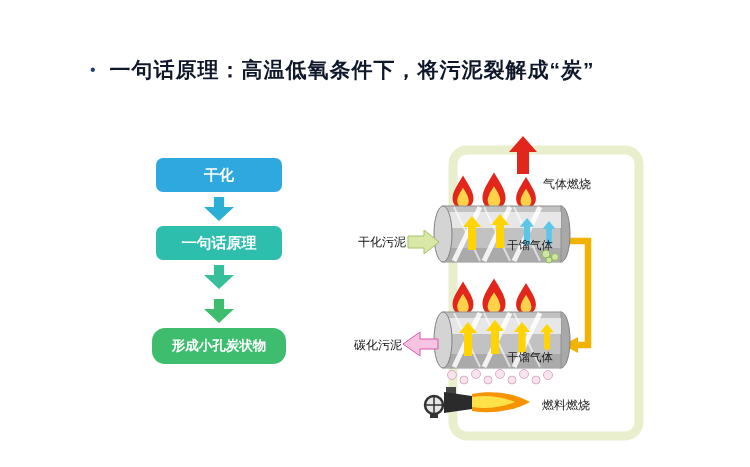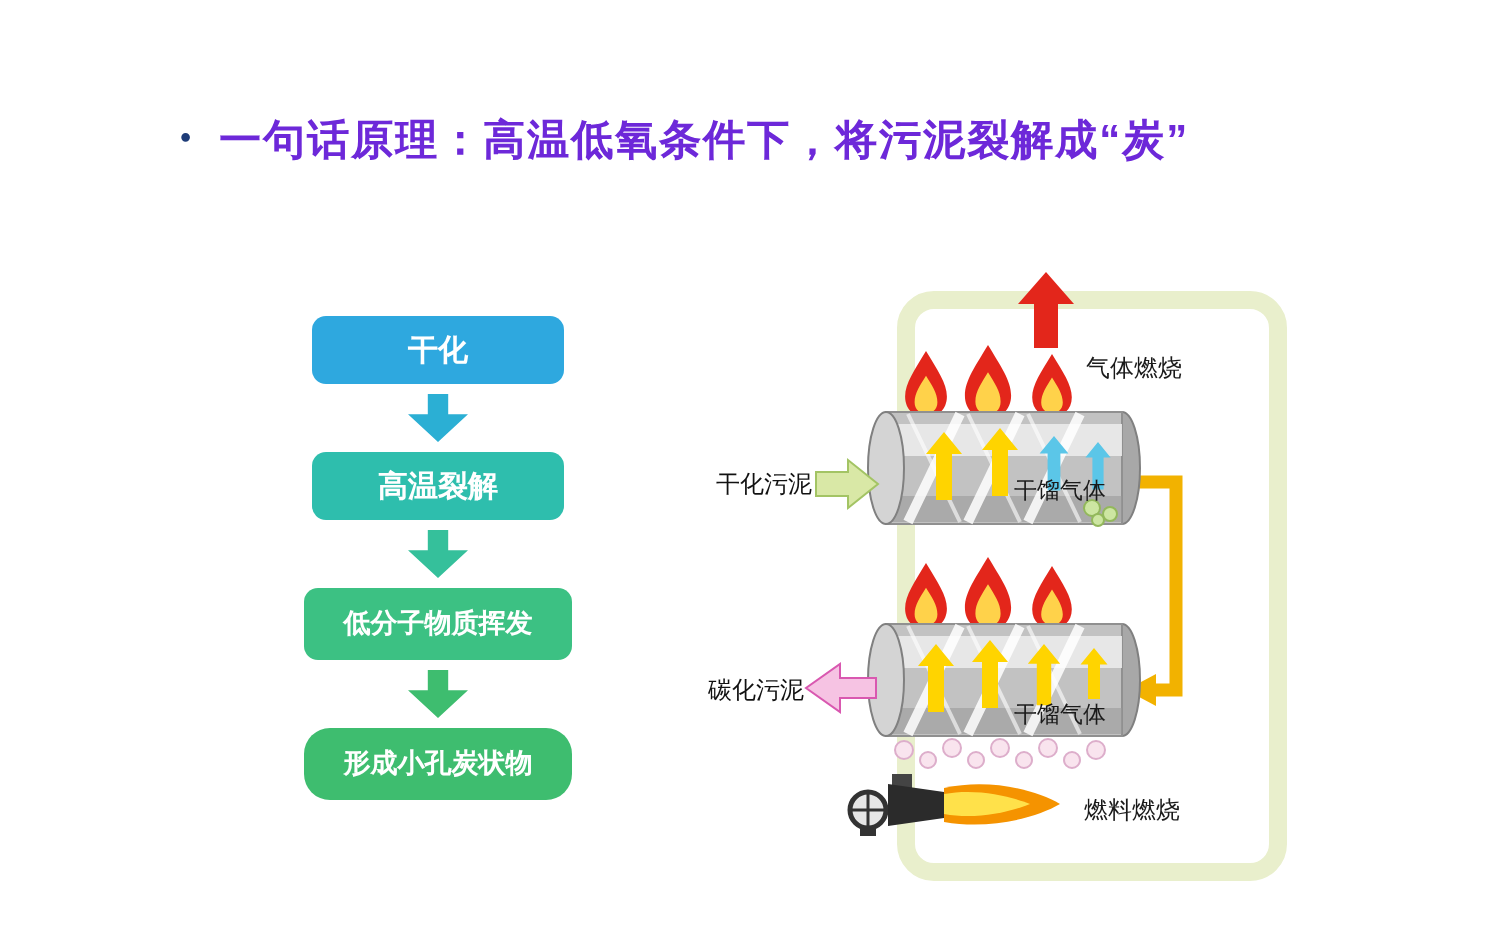--- a/index.html
+++ b/index.html
@@ -28,29 +28,28 @@
   .diagram-svg { position:absolute; left:350px; top:128px; }
   .diagram-svg text { font-family:"Liberation Sans","DejaVu Sans",sans-serif; }
 </style>
 </head>
 <body>
 
 <div class="slide">
 
   <div class="title-row">
     <span class="bullet" style="color: rgb(30, 60, 120);">•</span>
-    <span class="title" style="color: #6d28d9;">一句话原理：高温低氧条件下，将污泥裂解成“炭”</span>
+    <span class="title" style="color: #0f172a;">一句话原理：高温低氧条件下，将污泥裂解成“炭”</span>
   </div>
 
   <div class="flow">
     <div class="flow-box" style="background: rgb(46, 168, 223);">干化</div>
     <div class="flow-arrow" style="background: rgb(43, 175, 212);"></div>
-    <div class="flow-box" style="background: rgb(46, 190, 173);">高温裂解</div>
+    <div class="flow-box" style="background: rgb(46, 190, 173);">一句话原理</div>
     <div class="flow-arrow" style="background: rgb(53, 192, 155);"></div>
-    <div class="flow-box small" style="background: rgb(60, 193, 131);">低分子物质挥发</div>
     <div class="flow-arrow" style="background: rgb(62, 189, 111);"></div>
     <div class="flow-box small" style="background: rgb(62, 189, 111); border-radius: 13px;">形成小孔炭状物</div>
   </div>
 
   <svg class="diagram-svg" width="300" height="330" viewBox="0 0 300 330" xmlns="http://www.w3.org/2000/svg">
     <defs>
       <g id="flame">
         <path d="M0,-30 C6,-20 11,-13 11,-6 C11,1 6,5 0,5 C-6,5 -11,1 -11,-6 C-11,-13 -6,-20 0,-30 Z" fill="#E3261B" style="fill: rgb(227, 38, 27);"></path>
         <path d="M0,-17 C3,-12 6,-8 6,-3 C6,1 3,3 0,3 C-3,3 -6,1 -6,-3 C-6,-8 -3,-12 0,-17 Z" fill="#FFD24A" style="fill: rgb(255, 210, 74);"></path>
       </g>

